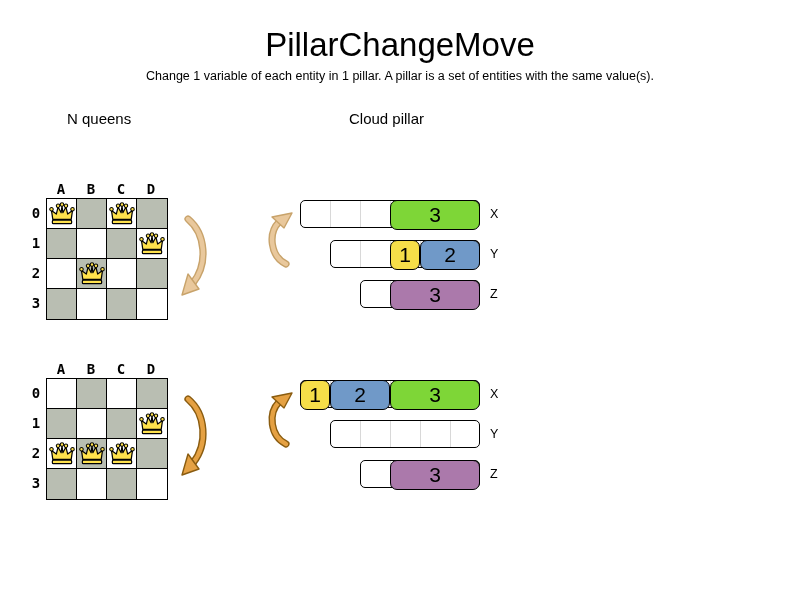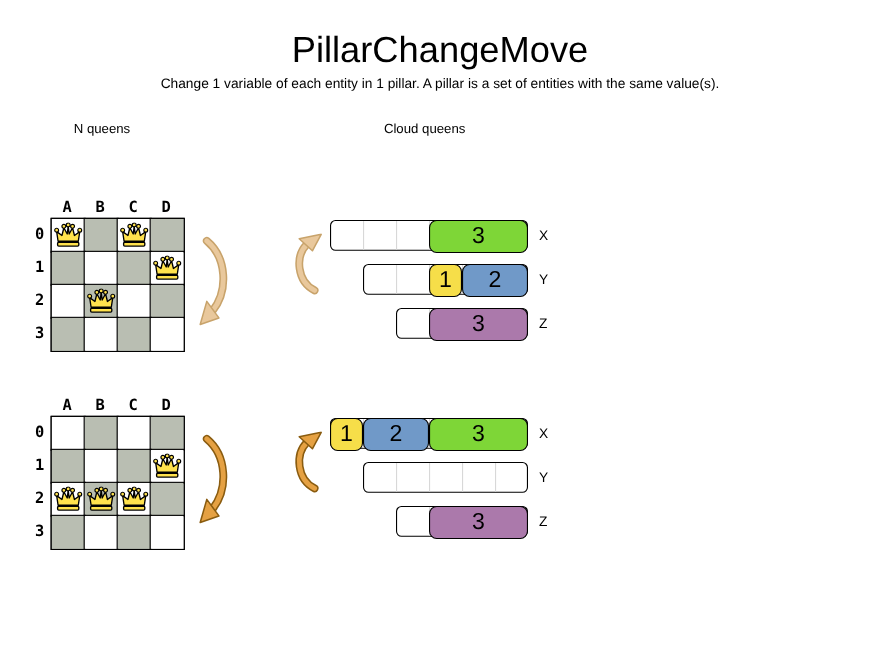--- a/index.html
+++ b/index.html
@@ -5,21 +5,21 @@
   html,body{margin:0;padding:0;}
   body{width:800px;height:600px;position:relative;background:#ffffff;overflow:hidden;
        font-family:"Liberation Sans", sans-serif;color:#000;}
   .abs{position:absolute;}
 
   
   .title{top:26px;left:0;width:800px;text-align:center;font-size:33px;line-height:38px;}
   .subtitle{top:69px;left:0;width:800px;text-align:center;font-size:12.5px;}
 
   
-  .sec-label{top:110px;font-size:12px;}
+  .sec-label{top:110px;font-size:15px;}
   .sec-left{left:67px;}
   .sec-right{left:349px;}
 
   
   .queens-board{width:200px;height:142px;}
   .board-0{left:28px;top:182px;}
   .board-1{left:28px;top:362px;}
   .col-headers{position:absolute;left:18px;top:0;height:16px;display:flex;}
   .col-h{width:30px;text-align:center;font-family:"DejaVu Sans Mono", monospace;
          font-weight:bold;font-size:14px;line-height:15px;}
@@ -65,21 +65,21 @@
   .arrow-orange .body{stroke:var(--arrow-orange-fill,#e5a143);}
   .arrow-orange .head{fill:var(--arrow-orange-fill,#e5a143);stroke:var(--arrow-orange-edge,#8a5c10);}
 </style>
 </head>
 <body>
 
 <div class="abs title">PillarChangeMove</div>
 <div class="abs subtitle">Change 1 variable of each entity in 1 pillar. A pillar is a set of entities with the same value(s).</div>
 
 <div class="abs sec-label sec-left">N queens</div>
-<div class="abs sec-label sec-right">Cloud queens</div>
+<div class="abs sec-label sec-right">Cloud pillar</div>
 
 <div class="abs queens-board board-0">
   <div class="col-headers">
       <div class="col-h">A</div>
       <div class="col-h">B</div>
       <div class="col-h">C</div>
       <div class="col-h">D</div>
     </div>
   <div class="row-labels">
       <div class="row-l" style="top: 0px;">0</div>

